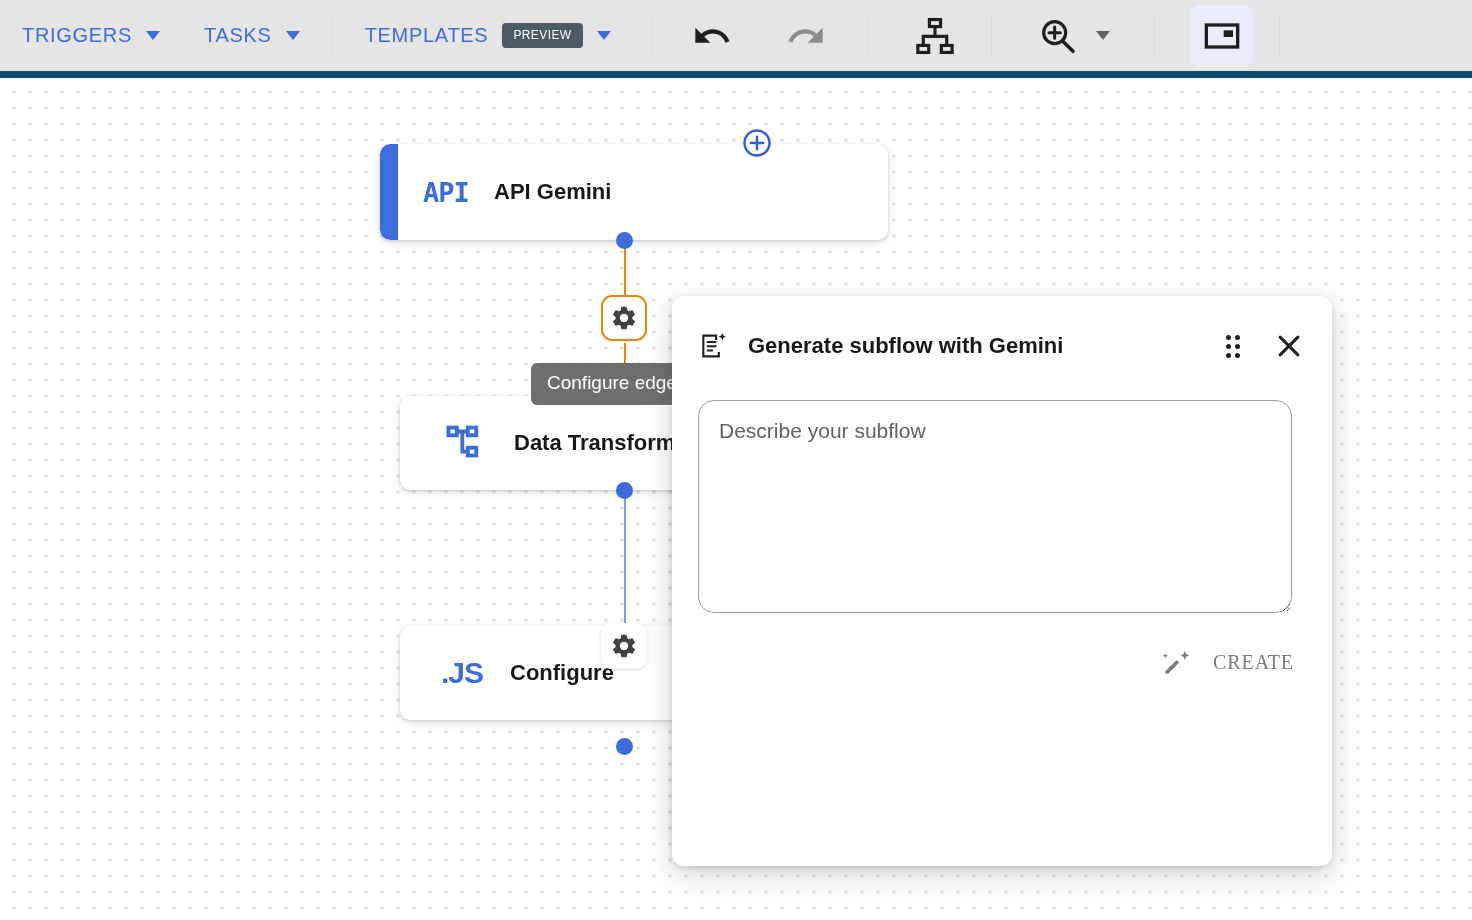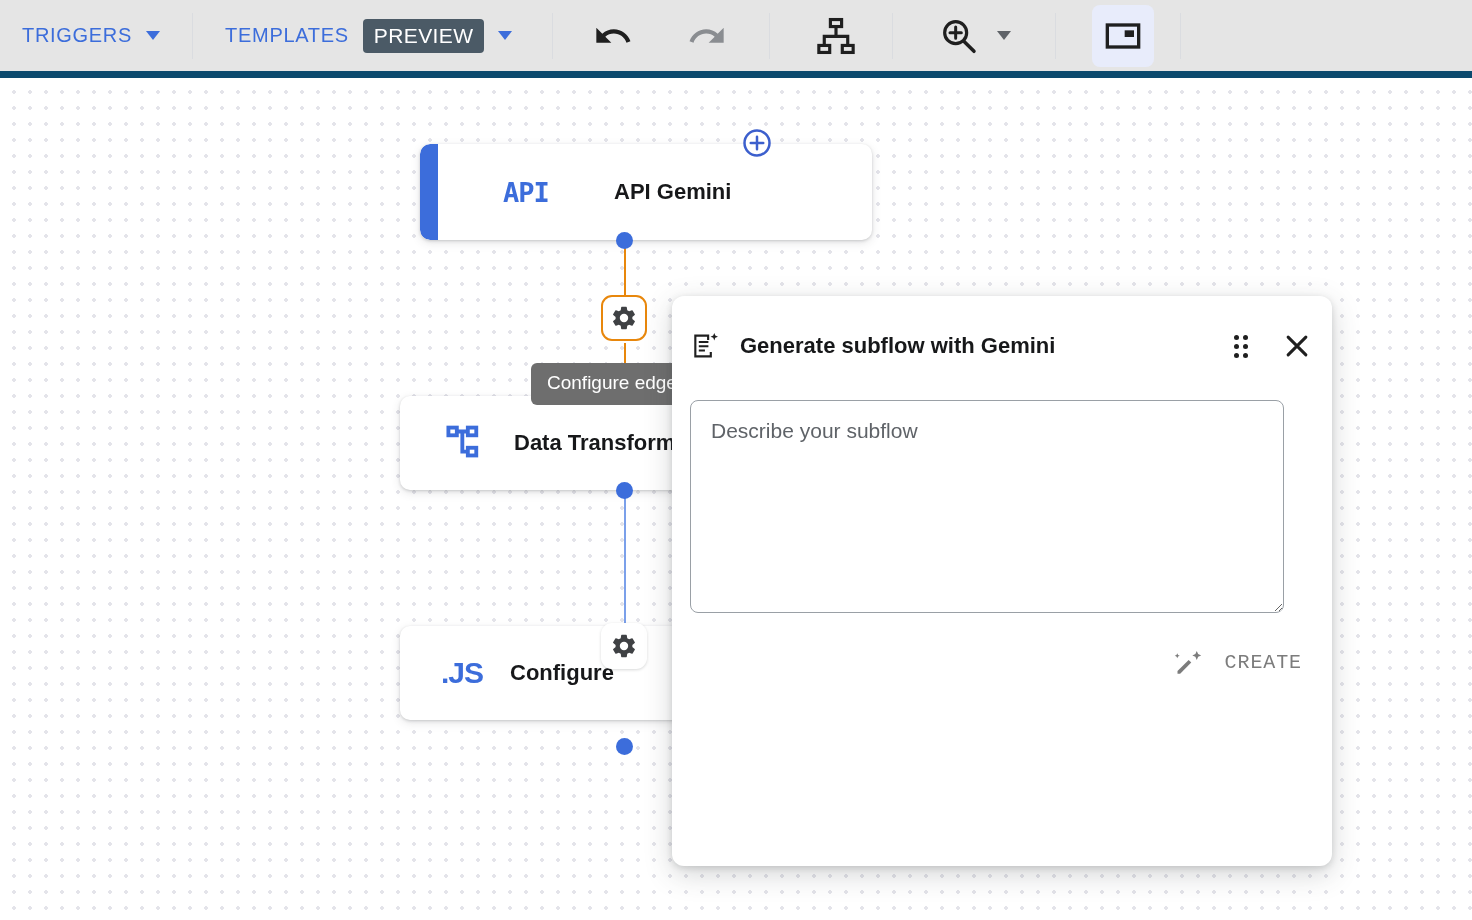--- a/index.html
+++ b/index.html
@@ -50,21 +50,21 @@
   }
   .tb-sep {
     width: 1px;
     height: 46px;
     background: #dadce0;
     margin: 0 10px;
   }
   .preview-chip {
     background: #4b5a66;
     color: #ffffff;
-    font-size: 21px;
+    font-size: 12px;
     letter-spacing: .4px;
     padding: 6px 11px 7px;
     border-radius: 4px;
     line-height: 1;
   }
   .tb-iconbtn {
     width: 56px;
     height: 56px;
     display: flex;
     align-items: center;
@@ -199,21 +199,21 @@
   #gemini-dialog {
     position: absolute;
     left: 672px;
     top: 296px;
     width: 660px;
     height: 570px;
     background: #ffffff;
     border-radius: 12px;
     box-shadow: 0 2px 6px rgba(60,64,67,.18), 0 8px 28px rgba(60,64,67,.22);
     z-index: 70;
-    padding: 0 18px;
+    padding: 0 26px;
   }
   .dlg-header {
     display: flex;
     align-items: center;
     height: 78px;
     padding-top: 22px;
   }
   .dlg-title {
     font-size: 22px;
     font-weight: bold;
@@ -252,21 +252,21 @@
     line-height: 40px;
     color: #1f1f1f;
     padding-top: 4px;
     max-width: 600px;
   }
   .dlg-textarea {
     margin-top: 26px;
     width: 594px;
     height: 213px;
     border: 1px solid #9aa0a6;
-    border-radius: 8px;
+    border-radius: 16px;
     font-family: "Liberation Sans", sans-serif;
     font-size: 21px;
     color: #1f1f1f;
     padding: 18px 20px;
     resize: both;
     outline: none;
     background: #ffffff;
     display: block;
   }
   .dlg-textarea::placeholder { color: #5f6368; }
@@ -278,35 +278,39 @@
   }
   .create-btn {
     display: flex;
     align-items: center;
     gap: 22px;
     background: transparent;
     border: none;
     color: #7c7c7c;
     font-size: 20px;
     letter-spacing: .9px;
-    font-family: Liberation Mono, monospace;
+    font-family: Liberation Serif, serif;
     padding: 10px 12px;
     cursor: default;
   }
 </style>
 </head>
 <body>
 
 <div id="toolbar">
 
   <div class="tb-menu">
     <span class="tb-menu-label">TRIGGERS</span>
     <span class="caret"></span>
   </div>
 
+  <div class="tb-menu">
+    <span class="tb-menu-label">TASKS</span>
+    <span class="caret"></span>
+  </div>
 
   <div class="tb-sep"></div>
 
   <div class="tb-menu">
     <span class="tb-menu-label">TEMPLATES</span>
     <span class="preview-chip">PREVIEW</span>
     <span class="caret"></span>
   </div>
 
   <div class="tb-sep" style="margin-left:18px;"></div>
@@ -362,21 +366,21 @@
 <div id="canvas">
 
   <div class="edge-line" style="left:624px; top:162px; height:74px;"></div>
   <div class="edge-line" style="left:624px; top:265px; height:78px;"></div>
 
   <div class="edge-line blue" style="left:624px; top:412px; height:122px;"></div>
   <div class="edge-line blue" style="left:624px; top:588px; height:-0px; height:-0px;"></div>
   <div class="edge-line blue" style="left:624px; top:506px; height:62px;"></div>
   <div class="arrowhead" style="left:616px; top:552px;"></div>
 
-  <div class="node" style="left:420px; top:66px; width:452px; height:96px;gap:40px;">
+  <div class="node" style="left:380px; top:66px; width:508px; height:96px;">
     <div class="node-bar"></div>
     <div class="node-icon">
       <span class="mono-api">API</span>
     </div>
     <span class="node-label">API Gemini</span>
   </div>
   <div class="plus-btn" style="left:742px; top:50px;">
     <svg width="30" height="30" viewBox="0 0 24 24">
       <circle cx="12" cy="12" r="10" fill="#ffffff" stroke="#3c5fcd" stroke-width="2"></circle>
       <path d="M12 7v10M7 12h10" stroke="#3c5fcd" stroke-width="2" stroke-linecap="round"></path>

